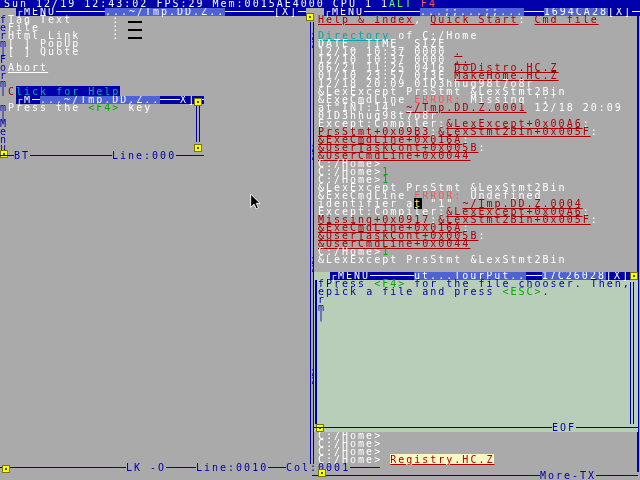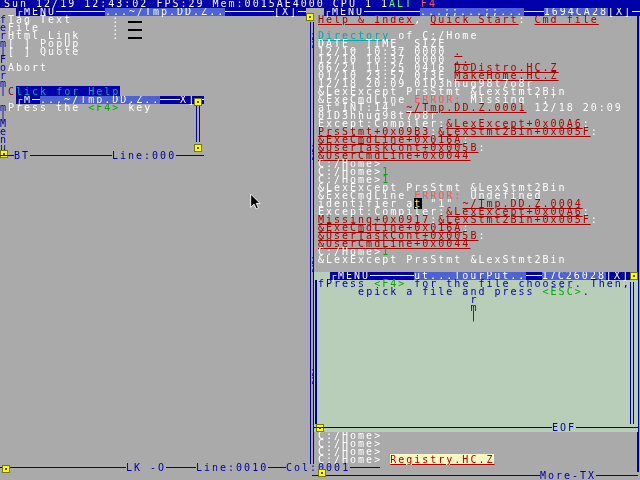--- a/index.html
+++ b/index.html
@@ -33,21 +33,21 @@
   .trow{height:8px;white-space:pre;}
   .sw{color:#FFFFFF}
   .sr{color:#AA0000;text-decoration:underline;text-decoration-thickness:1px;}
   .sR{color:#FF5555}
   .sR2{color:#AA0000}
   .sg{color:#00AA00}
   .sc{color:#00AAAA;text-decoration:underline;}
   .sk{background:#000000;color:#FFFF55}
   .sp{color:#AA0000;background:#fef9c3;text-decoration:underline;}
   .shl{color:#00AAAA;background:#0000AA;text-decoration:underline;}
-  .slw{color:#FFFFFF;}
+  .slw{color:#FFFFFF;text-decoration:underline;}
   .sb,.sbl{color:#0000AA}
   .schk{color:#FFFFFF}
   .si{display:inline-block;width:14px;height:7px;border-bottom:2px solid #000;}
   
   .vline{position:absolute;border-left:1px solid #0000AA;border-right:1px solid #0000AA;width:4px;}
   .vline1{position:absolute;background:#0000AA;width:2px;}
   
   .sbox{position:absolute;width:8px;height:8px;background:#FFFF00;border:1px solid #777700;
     background-image:radial-gradient(circle at 50% 50%, #335533 0 1.3px, #FFFF00 1.4px);}
   
@@ -248,21 +248,21 @@
   <div class="win" style="left:314px;top:272px;width:324px;height:160px;z-index:4;background:#B8CEB8;">
     <div class="titlebar">
       <span>┌MENU</span>
       <span class="fill"></span>
       <span class="hl">ut...TourPut..</span>
       <span class="fill2"></span>
       <span class="hl">17C26028</span>
       <span>[X]</span>
       <span class="fillS"></span>
     </div>
-    <div class="tbody" id="gw-body" style="left:4px;top:8px;text-align:center;">
+    <div class="tbody" id="gw-body" style="left:4px;top:8px;">
         <div class="trow"><span class="sbl">f</span><span class="sb">Press </span><span class="sg">&lt;F4&gt;</span><span class="sb"> for the file chooser. Then,</span></div>
         <div class="trow"><span class="sbl">e</span><span class="sb">pick a file and press </span><span class="sg">&lt;ESC&gt;</span><span class="sb">.</span></div>
         <div class="trow"><span class="sbl">r</span></div>
         <div class="trow"><span class="sbl">m</span></div>
         <div class="trow"><span class="sbl">|</span></div>
       </div>
     <div class="vline1" style="left:1px;top:8px;height:144px;"></div>
     <div class="vline" style="left:316px;top:10px;height:142px;"></div>
     <div class="sbox" style="left:316px;top:0;"></div>
     <div class="sbox" style="left:2px;top:152px;"></div>

